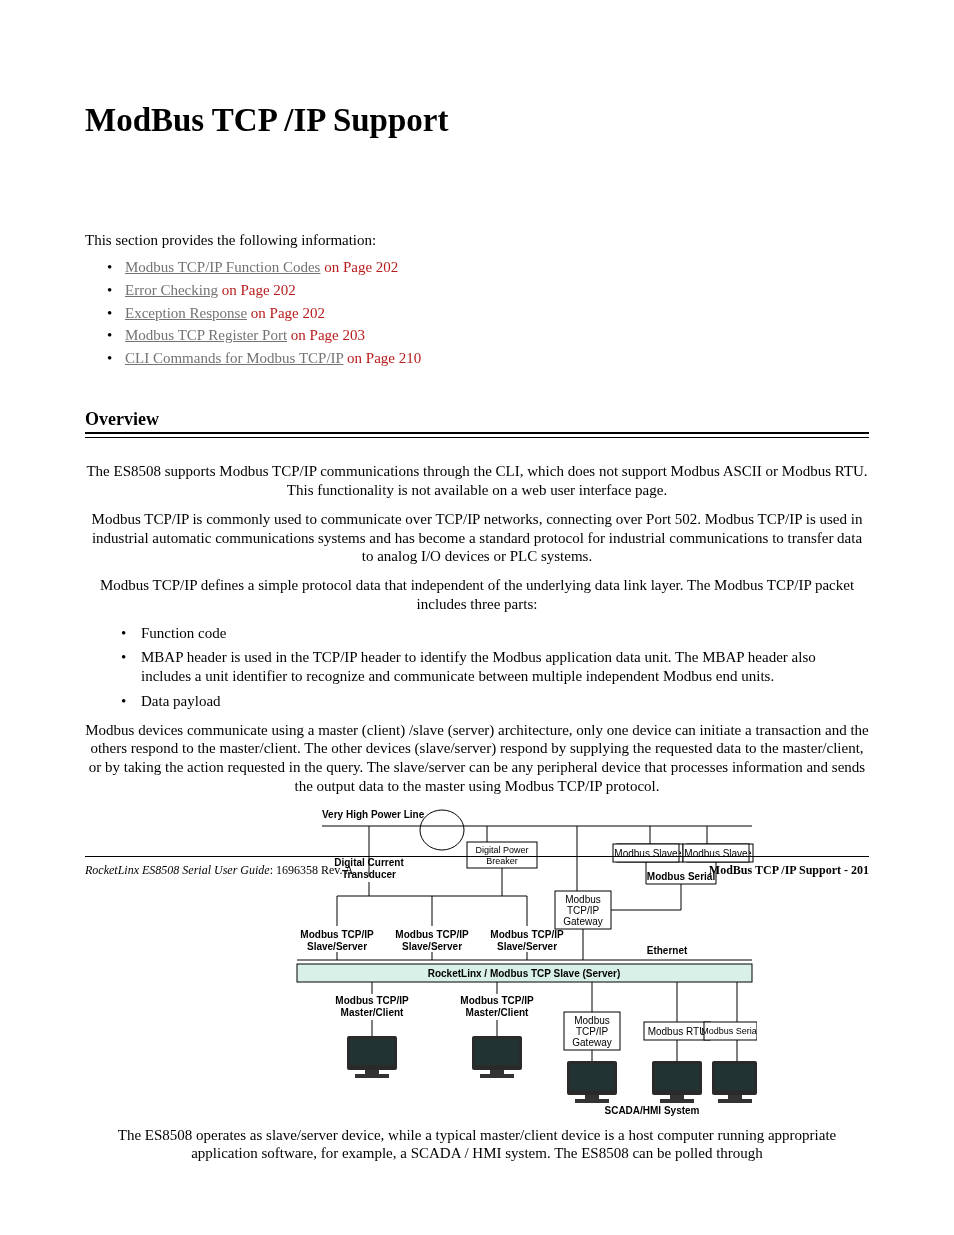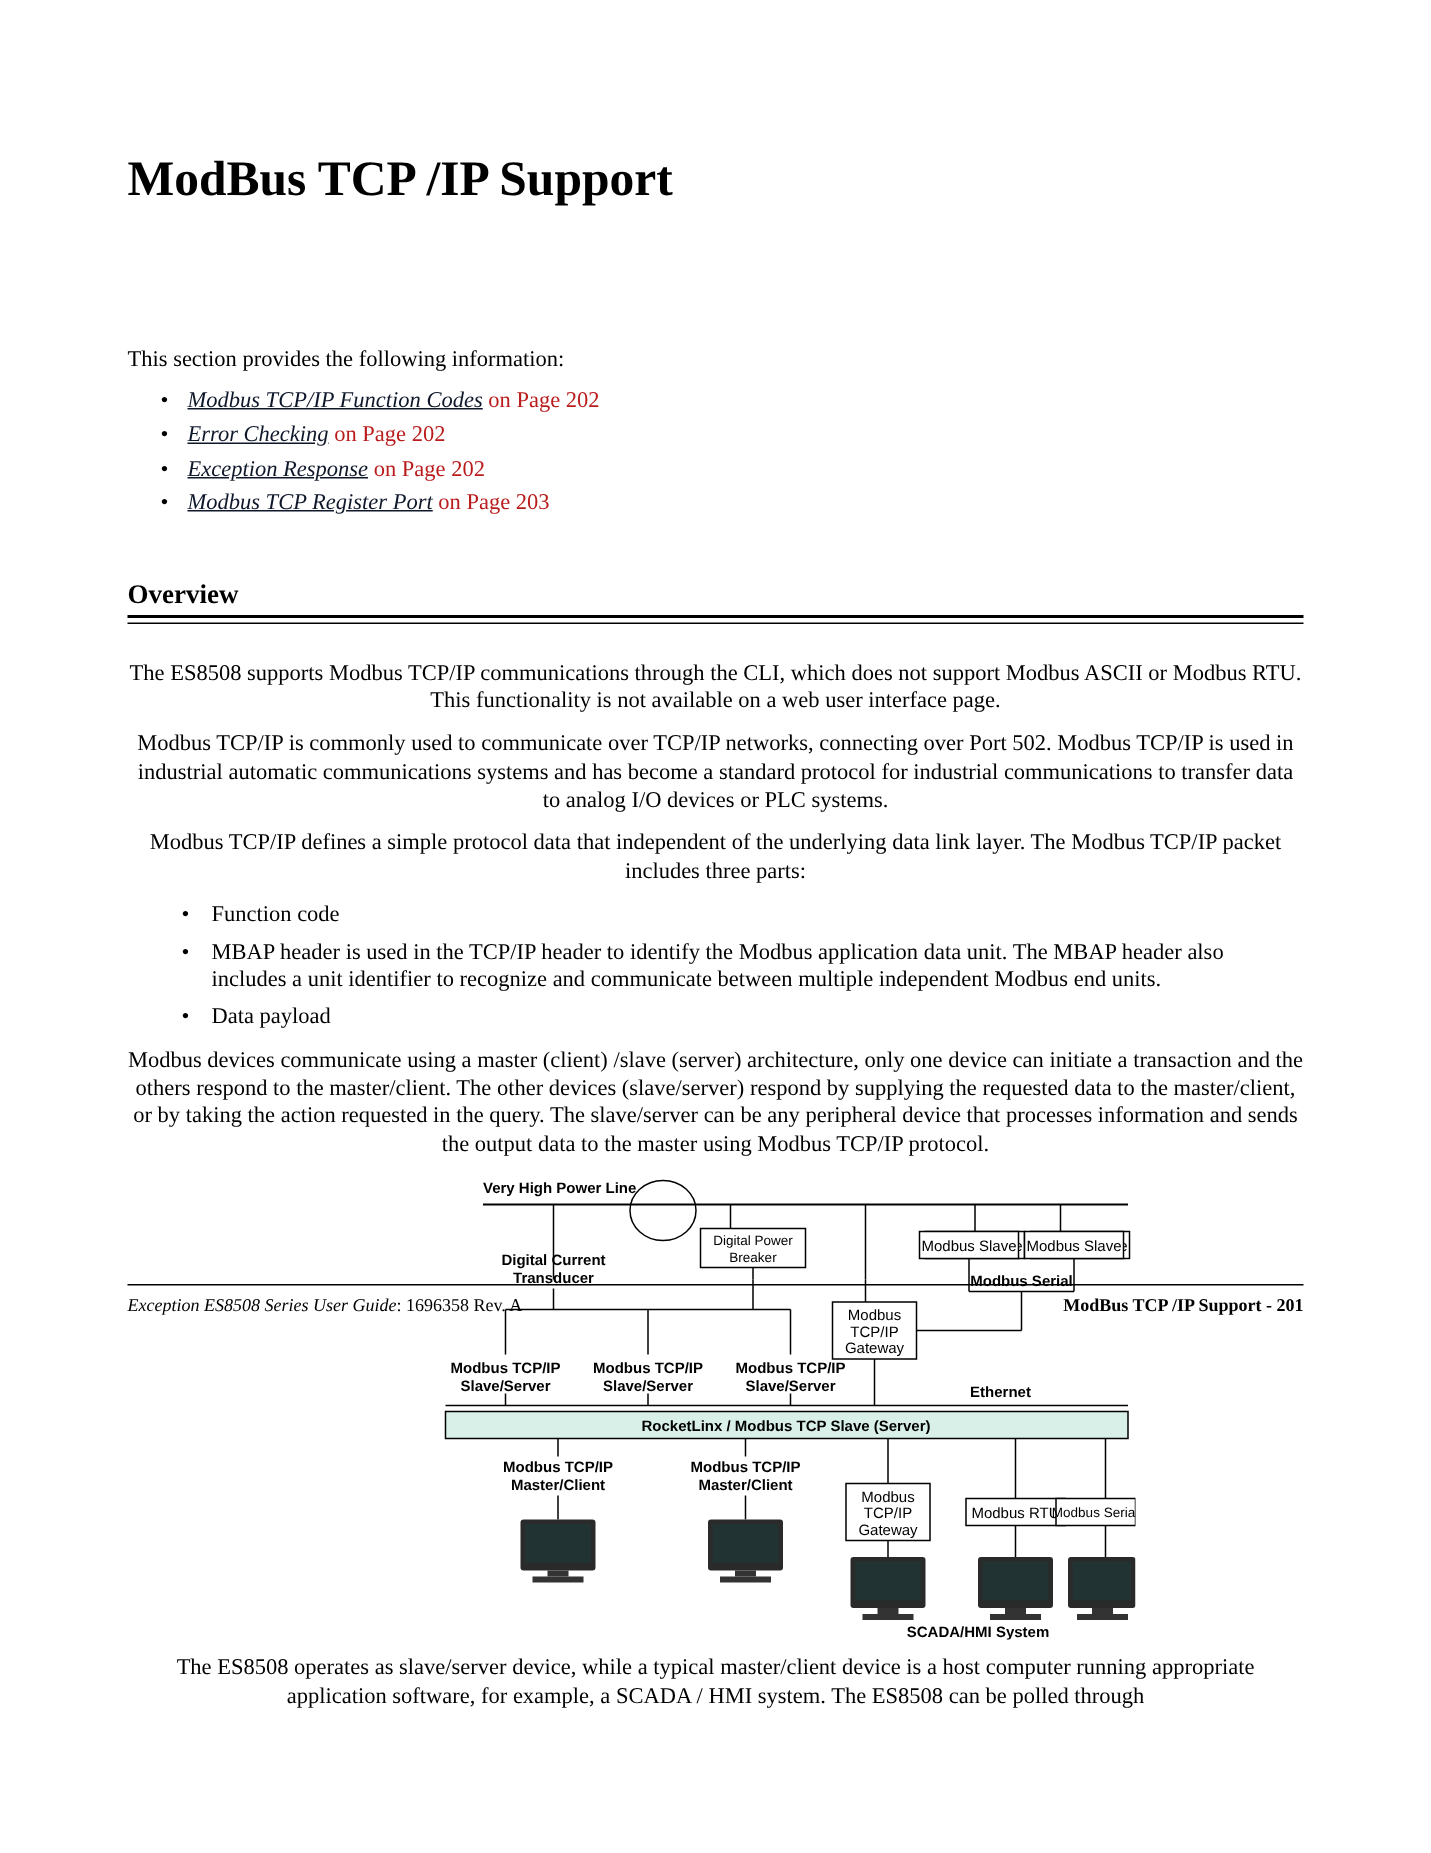--- a/index.html
+++ b/index.html
@@ -33,22 +33,21 @@
     padding-left: 40px;
     list-style: none;
   }
   ul.toc li::before {
     content: "•";
     position: absolute;
     margin-left: -18px;
   }
   ul.toc li { margin-bottom: 4px; }
   a.link {
-    color: #0f172a;
-    font-style: italic;
+    color: #737373;
     text-decoration: underline;
   }
   .after-link { font-style: normal; color: #b91c1c; }
   h2.section {
     font-size: 18px;
     font-weight: bold;
     margin: 0 0 2px 0;
   }
   .dbl-rule {
     border-top: 2px solid #000;
@@ -106,20 +105,23 @@
       <a class="link">Modbus TCP/IP Function Codes</a><span class="after-link"> on Page 202</span>
     </li>
     <li>
       <a class="link">Error Checking</a><span class="after-link"> on Page 202</span>
     </li>
     <li>
       <a class="link">Exception Response</a><span class="after-link"> on Page 202</span>
     </li>
     <li>
       <a class="link">Modbus TCP Register Port</a><span class="after-link"> on Page 203</span>
+    </li>
+    <li>
+      <a class="link">CLI Commands for Modbus TCP/IP</a><span class="after-link"> on Page 210</span>
     </li>
   </ul>
 
   <h2 class="section">Overview</h2>
   <div class="dbl-rule"></div>
 
   <div class="body">
     <p>The ES8508 supports Modbus TCP/IP communications through the CLI, which does not support Modbus ASCII or Modbus RTU. This functionality is not available on a web user interface page.</p>
     <p>Modbus TCP/IP is commonly used to communicate over TCP/IP networks, connecting over Port 502. Modbus TCP/IP is used in industrial automatic communications systems and has become a standard protocol for industrial communications to transfer data to analog I/O devices or PLC systems.</p>
     <p>Modbus TCP/IP defines a simple protocol data that independent of the underlying data link layer. The Modbus TCP/IP packet includes three parts:</p>
@@ -268,18 +270,18 @@
       </svg>
     </div>
 
     <p>The ES8508 operates as slave/server device, while a typical master/client device is a host computer running appropriate application software, for example, a SCADA / HMI system. The ES8508 can be polled through</p>
   </div>
 
   <div class="footer">
     <div class="footer-rule"></div>
     <div class="footer-row">
       <div class="footer-left">
-        <span>Exception ES8508 Series  User Guide</span><span class="rev">: 1696358 Rev. A</span>
+        <span>RocketLinx ES8508 Serial  User Guide</span><span class="rev">: 1696358 Rev. A</span>
       </div>
       <div class="footer-right">ModBus TCP /IP Support - 201</div>
     </div>
   </div>
 </div>
 
 </body></html>

